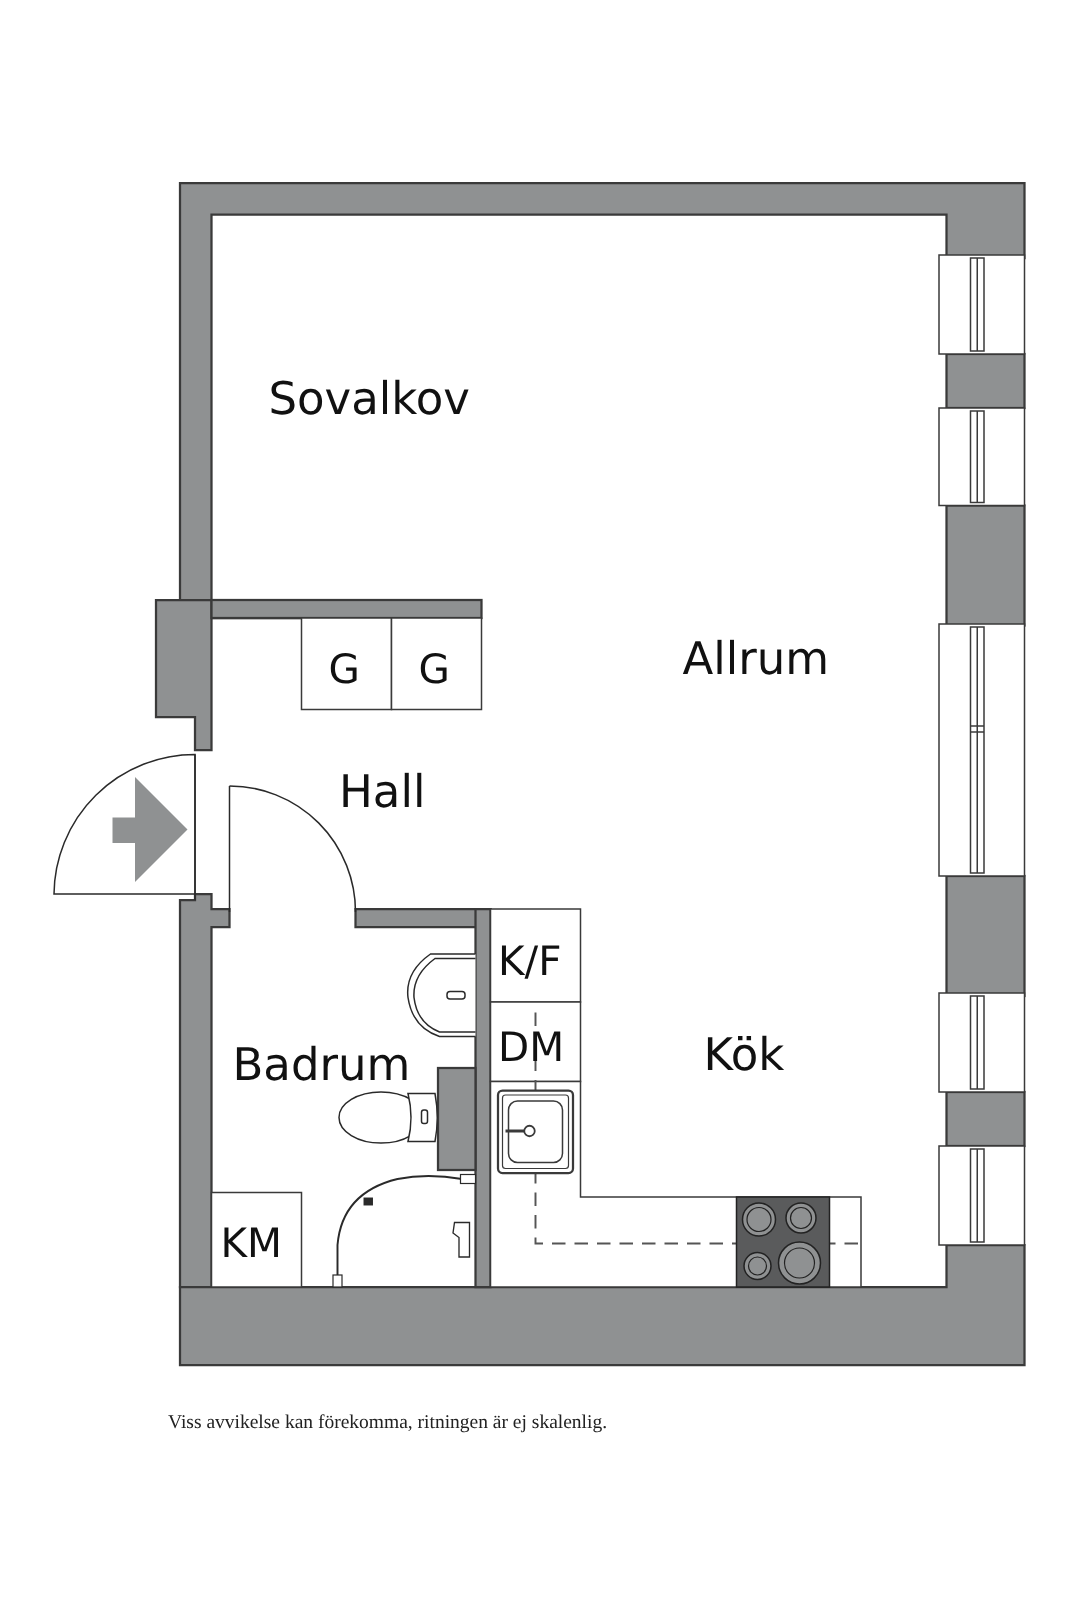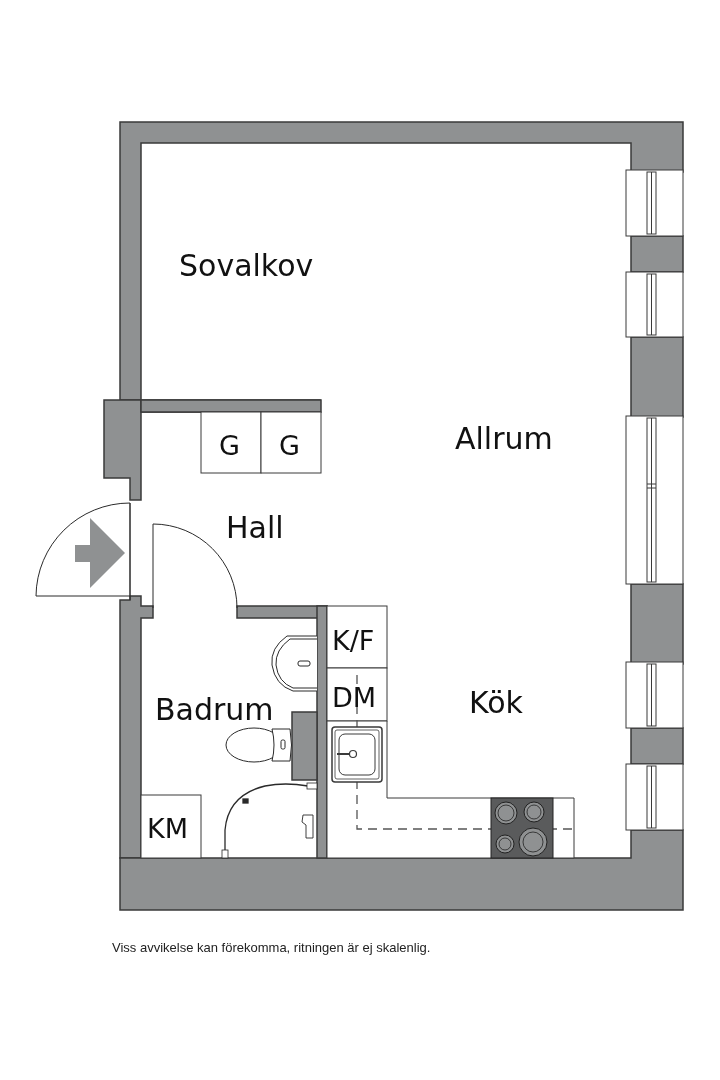--- a/index.html
+++ b/index.html
@@ -1,21 +1,21 @@
 <!DOCTYPE html>
 <html><head>
   <meta charset="utf-8">
   <style>
     html, body { margin:0; padding:0; background:#ffffff; }
     body { width:720px; height:1080px; position:relative; overflow:hidden; font-family:"DejaVu Sans", sans-serif; }
     svg { position:absolute; left:0; top:0; }
     .label { font-family:"DejaVu Sans", sans-serif; fill:#111; }
     .room { font-size:30px; }
     .fix { font-size:27px; }
-    .note { position:absolute; left:112px; top:940px; font-family:Liberation Sans, sans-serif; font-size:13px; color:#222; white-space:nowrap; }
+    .note { position:absolute; left:112px; top:940px; font-family:Liberation Serif, serif; font-size:13px; color:#222; white-space:nowrap; }
   </style>
 </head>
 <body>
 
 <svg width="720" height="1080" viewBox="0 0 720 1080">
 
   <g fill="#8f9192" stroke="#3a3a3a" stroke-width="1.5">
 
     <path d="M120,122 L683,122 L683,172 L631,172 L631,143 L141,143 L141,400 L120,400 Z"></path>
 

